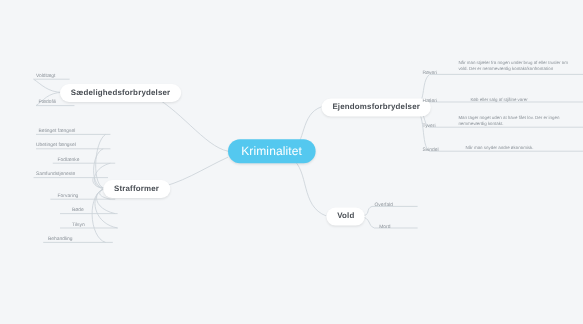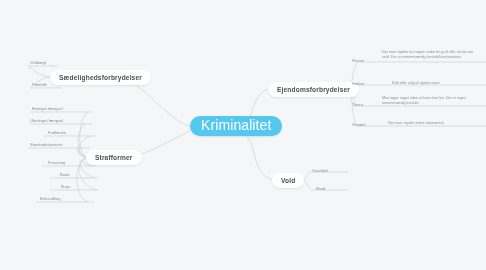--- a/index.html
+++ b/index.html
@@ -37,21 +37,21 @@
     align-items: center;
     justify-content: center;
     white-space: nowrap;
     line-height: 1.1;
   }
 
   .node-root {
     background: #54c8ef;
     color: #ffffff;
     border-radius: 999px;
-    font-size: 14px;
+    font-size: 10px;
     font-weight: 400;
     letter-spacing: .1px;
     padding: 0 11px;
     height: 20px;
     box-shadow: 0 1px 2px rgba(0,0,0,.10);
   }
 
   .node-main {
     background: #ffffff;
     color: #4a4f55;

